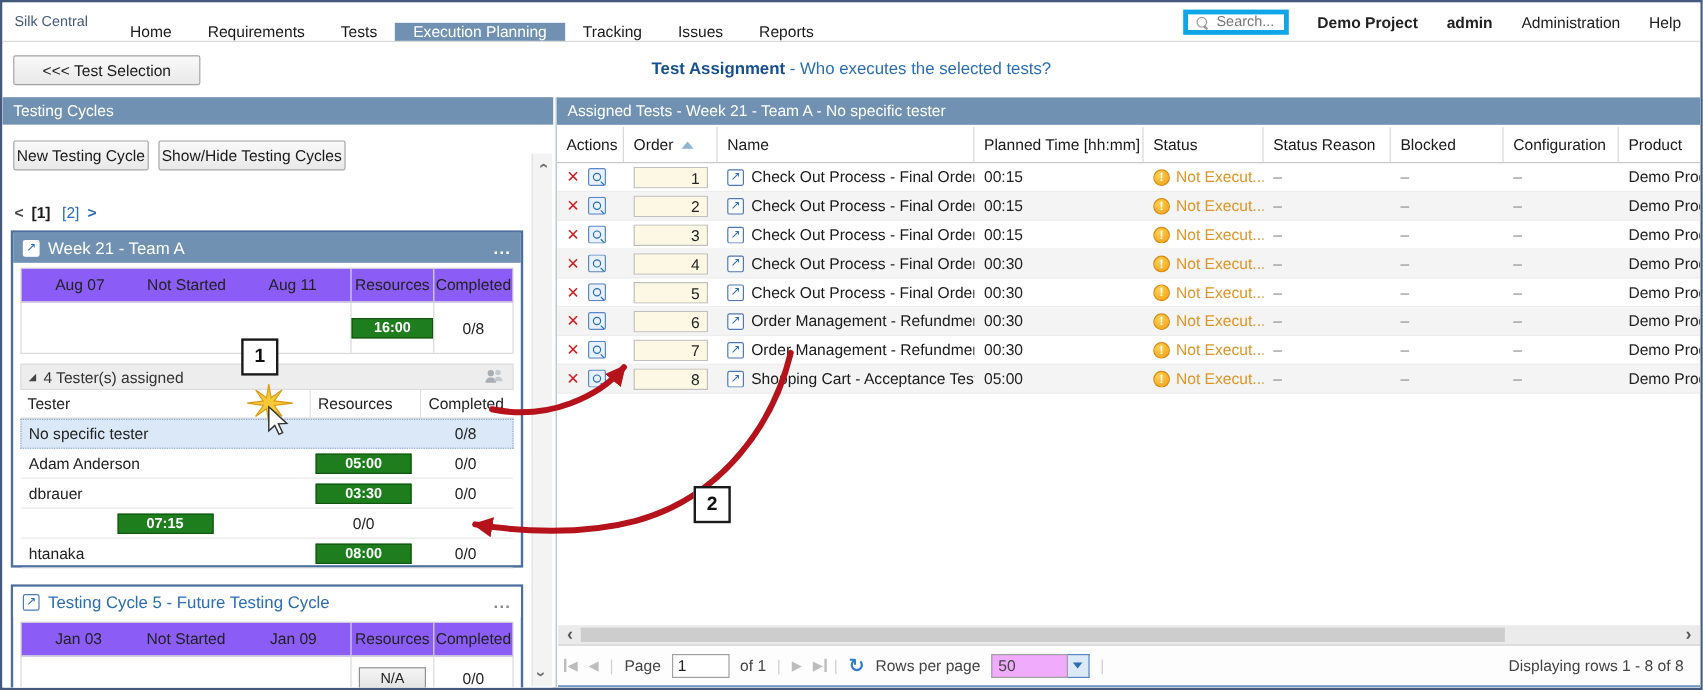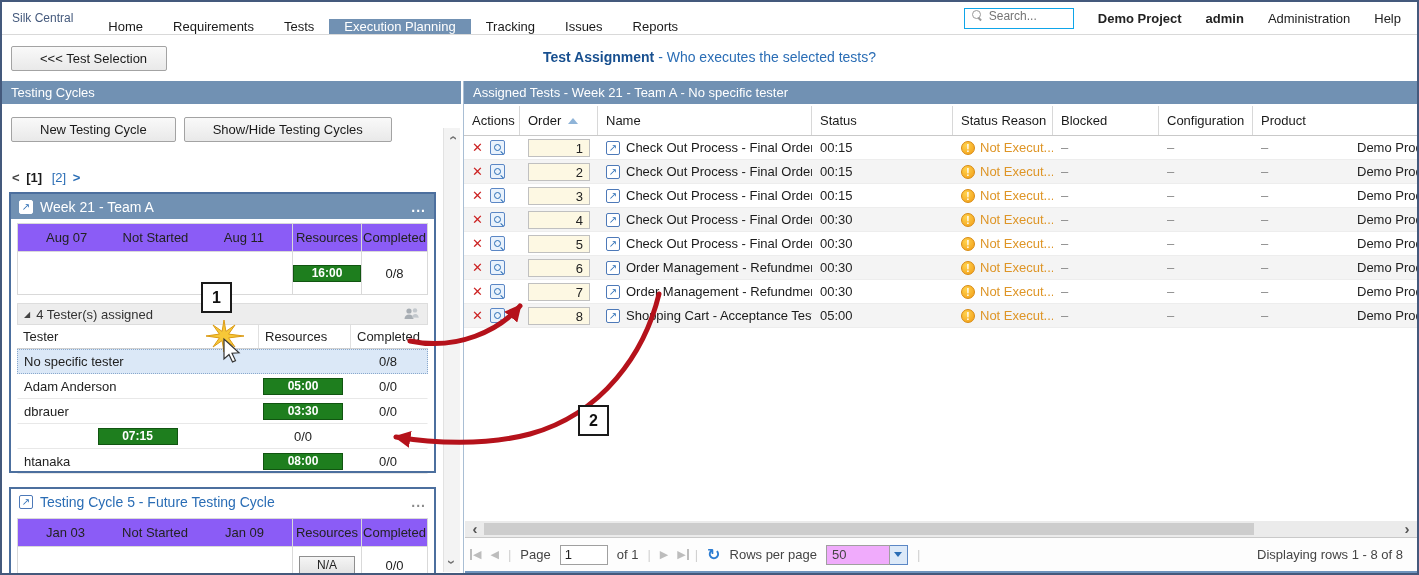--- a/index.html
+++ b/index.html
@@ -7,30 +7,30 @@
   body{font-family:"Liberation Sans","DejaVu Sans",sans-serif;font-size:13px;color:#222;background:#fff}
   .page{position:relative;width:1419px;height:575px;border:2px solid #44597c;background:#fff;overflow:hidden}
 
   
   .navbar{position:absolute;left:0;top:0;right:0;height:33px;background:#fff;border-bottom:1px solid #d9d9d9;display:flex;align-items:stretch}
   .brand{font-size:12px;color:#44597c;padding:0 20px 0 10px;display:flex;align-items:center}
   .nav-items{display:flex;align-items:flex-end}
   .nav-item{padding:0 15px;display:flex;align-items:center;color:#1a1a1a;cursor:default;white-space:nowrap}
   .nav-item.active{background:#7191b3;color:#fff}
   .nav-right{margin-left:auto;display:flex;align-items:center;gap:24px;padding-right:16px}
-  .search-box{border:1px solid #0ea5e9;width:110px;height:21px;display:flex;align-items:flex-start;padding:0 6px;gap:6px;background:#fff}
+  .search-box{border:4px solid #0ea5e9;width:88px;height:21px;display:flex;align-items:flex-end;padding:0 6px;gap:6px;background:#fff}
   .search-box input{border:none;outline:none;width:80px;font-family:inherit;font-size:12px;color:#777;background:transparent}
   .search-glyph{position:relative;width:12px;height:12px;flex:0 0 12px}
   .search-glyph::before{content:"";position:absolute;left:1px;top:1px;width:7px;height:7px;border:1.5px solid #9a9a9a;border-radius:50%}
   .search-glyph::after{content:"";position:absolute;left:8.5px;top:8.5px;width:4px;height:1.6px;background:#9a9a9a;transform:rotate(45deg);transform-origin:0 0}
   .nav-bold{font-weight:bold}
 
   
   .subheader{position:absolute;left:0;top:34px;right:0;height:45px;background:#fff}
-  .btn{background:linear-gradient(#f9f9f9,#e9e9e9);border:1px solid #a3a3a3;border-radius:2px;padding:4px 28px;font-size:13px;color:#1a1a1a;cursor:default;white-space:nowrap}
+  .btn{background:linear-gradient(#f9f9f9,#e9e9e9);border:1px solid #a3a3a3;border-radius:2px;padding:4px 2px;font-size:13px;color:#1a1a1a;cursor:default;white-space:nowrap}
   .back-btn{position:absolute;left:9px;top:10px;width:156px;text-align:center}
   .page-title{position:absolute;left:0;right:0;top:13px;text-align:center;font-size:14px}
   .page-title .t1{font-weight:bold;color:#174f8f}
   .page-title .t2{color:#2a6db5}
 
   
   .panel-title{background:#7191b3;color:#fff;height:23px;line-height:23px;padding-left:9px;font-size:13px}
   .left-panel{position:absolute;left:0;top:79px;width:459px;bottom:0;background:#fff}
   .right-panel{position:absolute;left:461px;top:79px;right:0;bottom:0;background:#fff;border-left:1px solid #a9bed4;overflow:hidden}
 
@@ -288,20 +288,21 @@
 
   <div class="right-panel">
     <div class="panel-title">Assigned Tests - Week 21 - Team A - No specific tester</div>
     <div class="grid-row thead">
       <div>Actions</div>
       <div>
           <span>Order</span>
           <span class="sort-tri"></span>
         </div>
       <div>Name</div>
+      <div>Planned Time [hh:mm]</div>
       <div>Status</div>
       <div>Status Reason</div>
       <div>Blocked</div>
       <div>Configuration</div>
       <div>Product</div>
     </div>
     <div class="tbody" id="test-rows">
   <div class="grid-row trow">
     <div class="cell actions-cell">
       <span class="del">✕</span>

